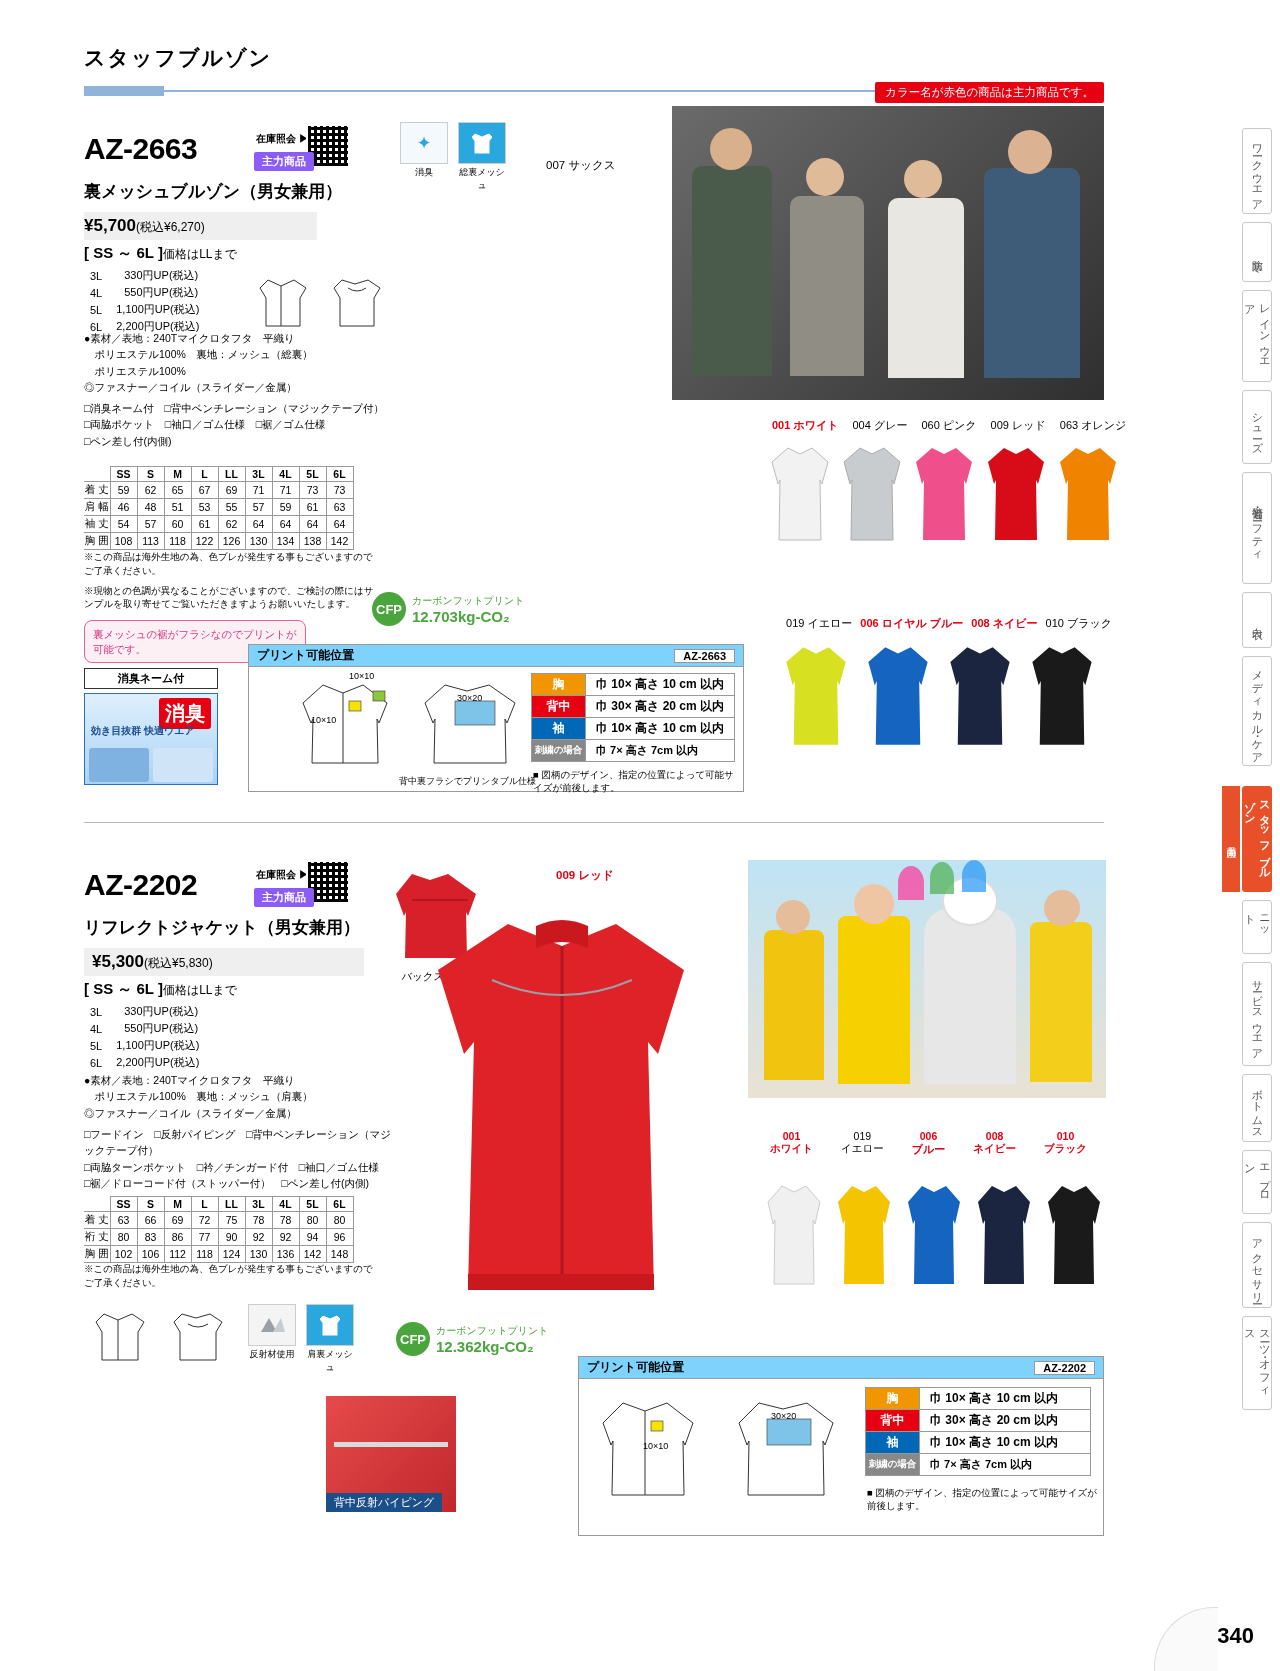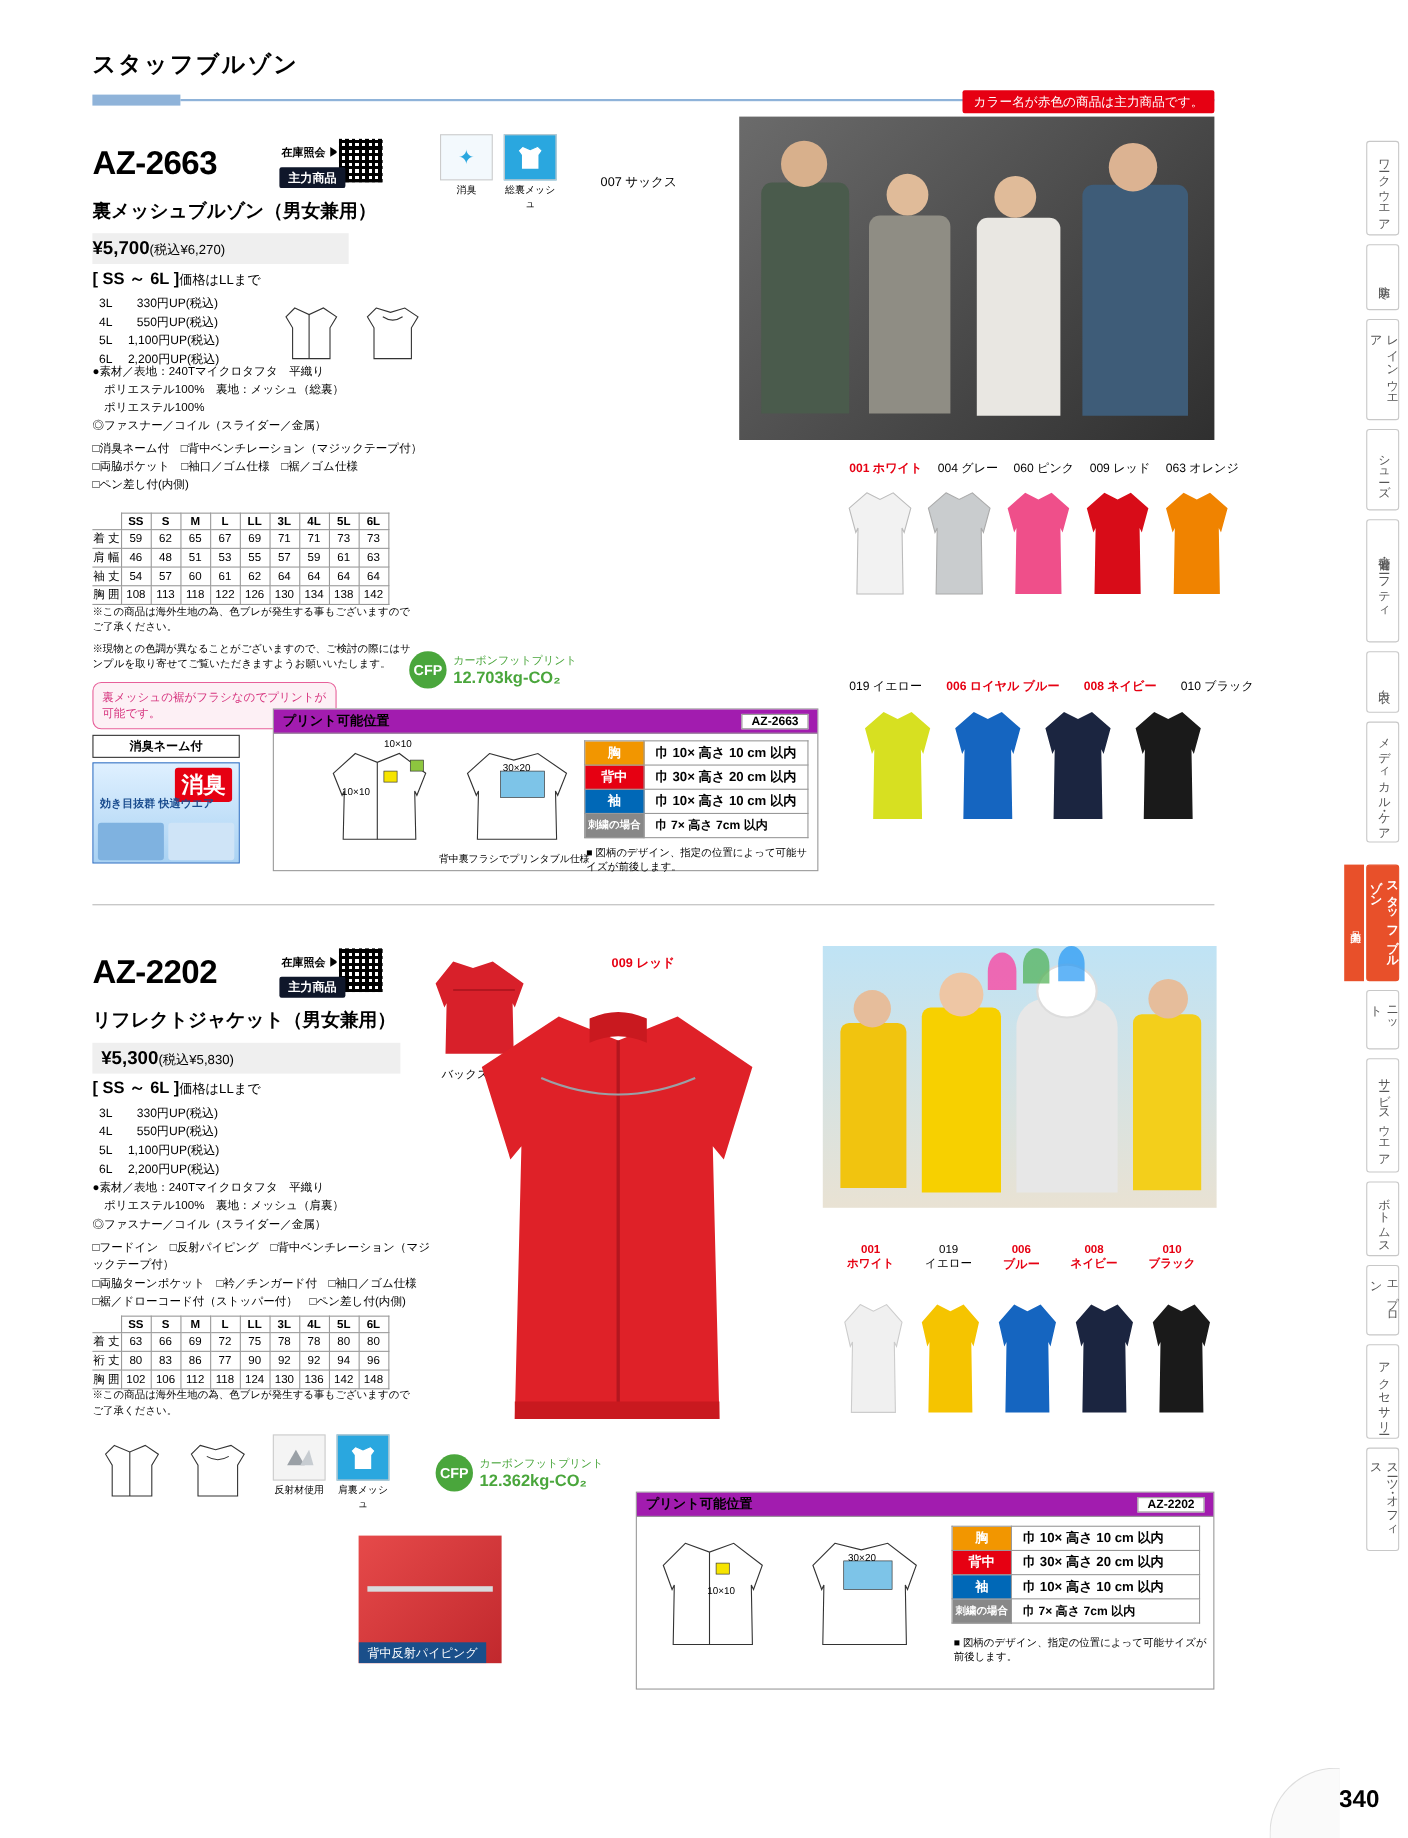--- a/index.html
+++ b/index.html
@@ -39,21 +39,21 @@
     padding:3px 10px; border-radius:2px; white-space:nowrap;
   }
 
   
   .prodcode { font-size:30px; font-weight:bold; letter-spacing:-0.5px; }
   .prodname { font-size:17px; font-weight:bold; }
   .price { font-size:17px; font-weight:bold; }
   .sizerange { font-size:15px; font-weight:bold; }
 
   .badge-shukaku {
-    display:inline-block; background:#0f172a; color:#fff;
+    display:inline-block; background:#8b5cf6; color:#fff;
     font-size:11px; font-weight:bold; padding:2px 8px; border-radius:2px;
   }
   .qr { width:44px; height:44px; background:
       repeating-linear-gradient(0deg,#000 0 3px,#fff 3px 6px),
       repeating-linear-gradient(90deg,#000 0 3px,transparent 3px 6px);
       background-blend-mode:multiply; border:2px solid #fff; }
 
   .uprow { font-size:11px; }
   .uprow td { padding:0 2px; }
 
@@ -85,21 +85,21 @@
   
   .cfp-circle {
     width:34px; height:34px; border-radius:50%; background:#4aa63c; color:#fff;
     display:flex; align-items:center; justify-content:center; font-size:13px; font-weight:bold;
   }
   .cfp-t1 { font-size:10px; color:#4aa63c; }
   .cfp-t2 { font-size:15px; font-weight:bold; color:#4aa63c; }
 
   
   .ppanel { border:1px solid #999; background:#fff; }
-  .ppanel .phdr { background:#a21caf; border-bottom:1px solid #999; height:22px; display:flex; align-items:center; justify-content:space-between; padding:0 8px; font-size:12px; font-weight:bold; }
+  .ppanel .phdr { background:#7dd3fc; border-bottom:1px solid #999; height:22px; display:flex; align-items:center; justify-content:space-between; padding:0 8px; font-size:12px; font-weight:bold; }
   .ppanel .phdr .code { background:#fff; border:1px solid #999; padding:0 8px; font-size:11px; }
   table.ptab { border-collapse:collapse; font-size:12px; }
   table.ptab td { border:1px solid #999; height:22px; }
   table.ptab td.k { width:54px; text-align:center; font-weight:bold; color:#fff; }
   table.ptab td.v { padding-left:10px; font-weight:bold; }
   .k-mune { background:#f29600; }
   .k-senaka { background:#e60012; }
   .k-sode { background:#0068b7; }
   .k-sisyu { background:#888; font-size:9.5px !important; }
   .pnote { font-size:9.5px; }
@@ -378,21 +378,21 @@
       </svg>
     <svg width="68" height="118" viewBox="0 0 68 118">
         <path d="M22 12 L34 18 L46 12 L62 26 L56 48 L54 44 L55 104 L13 104 L14 44 L12 48 L6 26 Z" fill="#d80c18"></path>
       </svg>
     <svg width="68" height="118" viewBox="0 0 68 118">
         <path d="M22 12 L34 18 L46 12 L62 26 L56 48 L54 44 L55 104 L13 104 L14 44 L12 48 L6 26 Z" fill="#f08300"></path>
       </svg>
   </div>
 
   <div style="position:absolute; left:772px; top:616px; width:340px;">
-    <div style="display:flex; gap:22px;">
+    <div style="display:flex; gap:8px;justify-content:flex-end;">
       <div class="colorname cn-blk"><span>019</span> <span>イエロー</span></div>
       <div class="colorname cn-red"><span>006</span> <span>ロイヤル ブルー</span></div>
       <div class="colorname cn-red"><span>008</span> <span>ネイビー</span></div>
       <div class="colorname cn-blk"><span>010</span> <span>ブラック</span></div>
     </div>
   </div>
   <div style="position:absolute; left:780px; top:634px; display:flex; gap:10px;">
     <svg width="72" height="126" viewBox="0 0 68 118">
         <path d="M22 12 L34 18 L46 12 L62 26 L56 48 L54 44 L55 104 L13 104 L14 44 L12 48 L6 26 Z" fill="#d7e021"></path>
       </svg>

